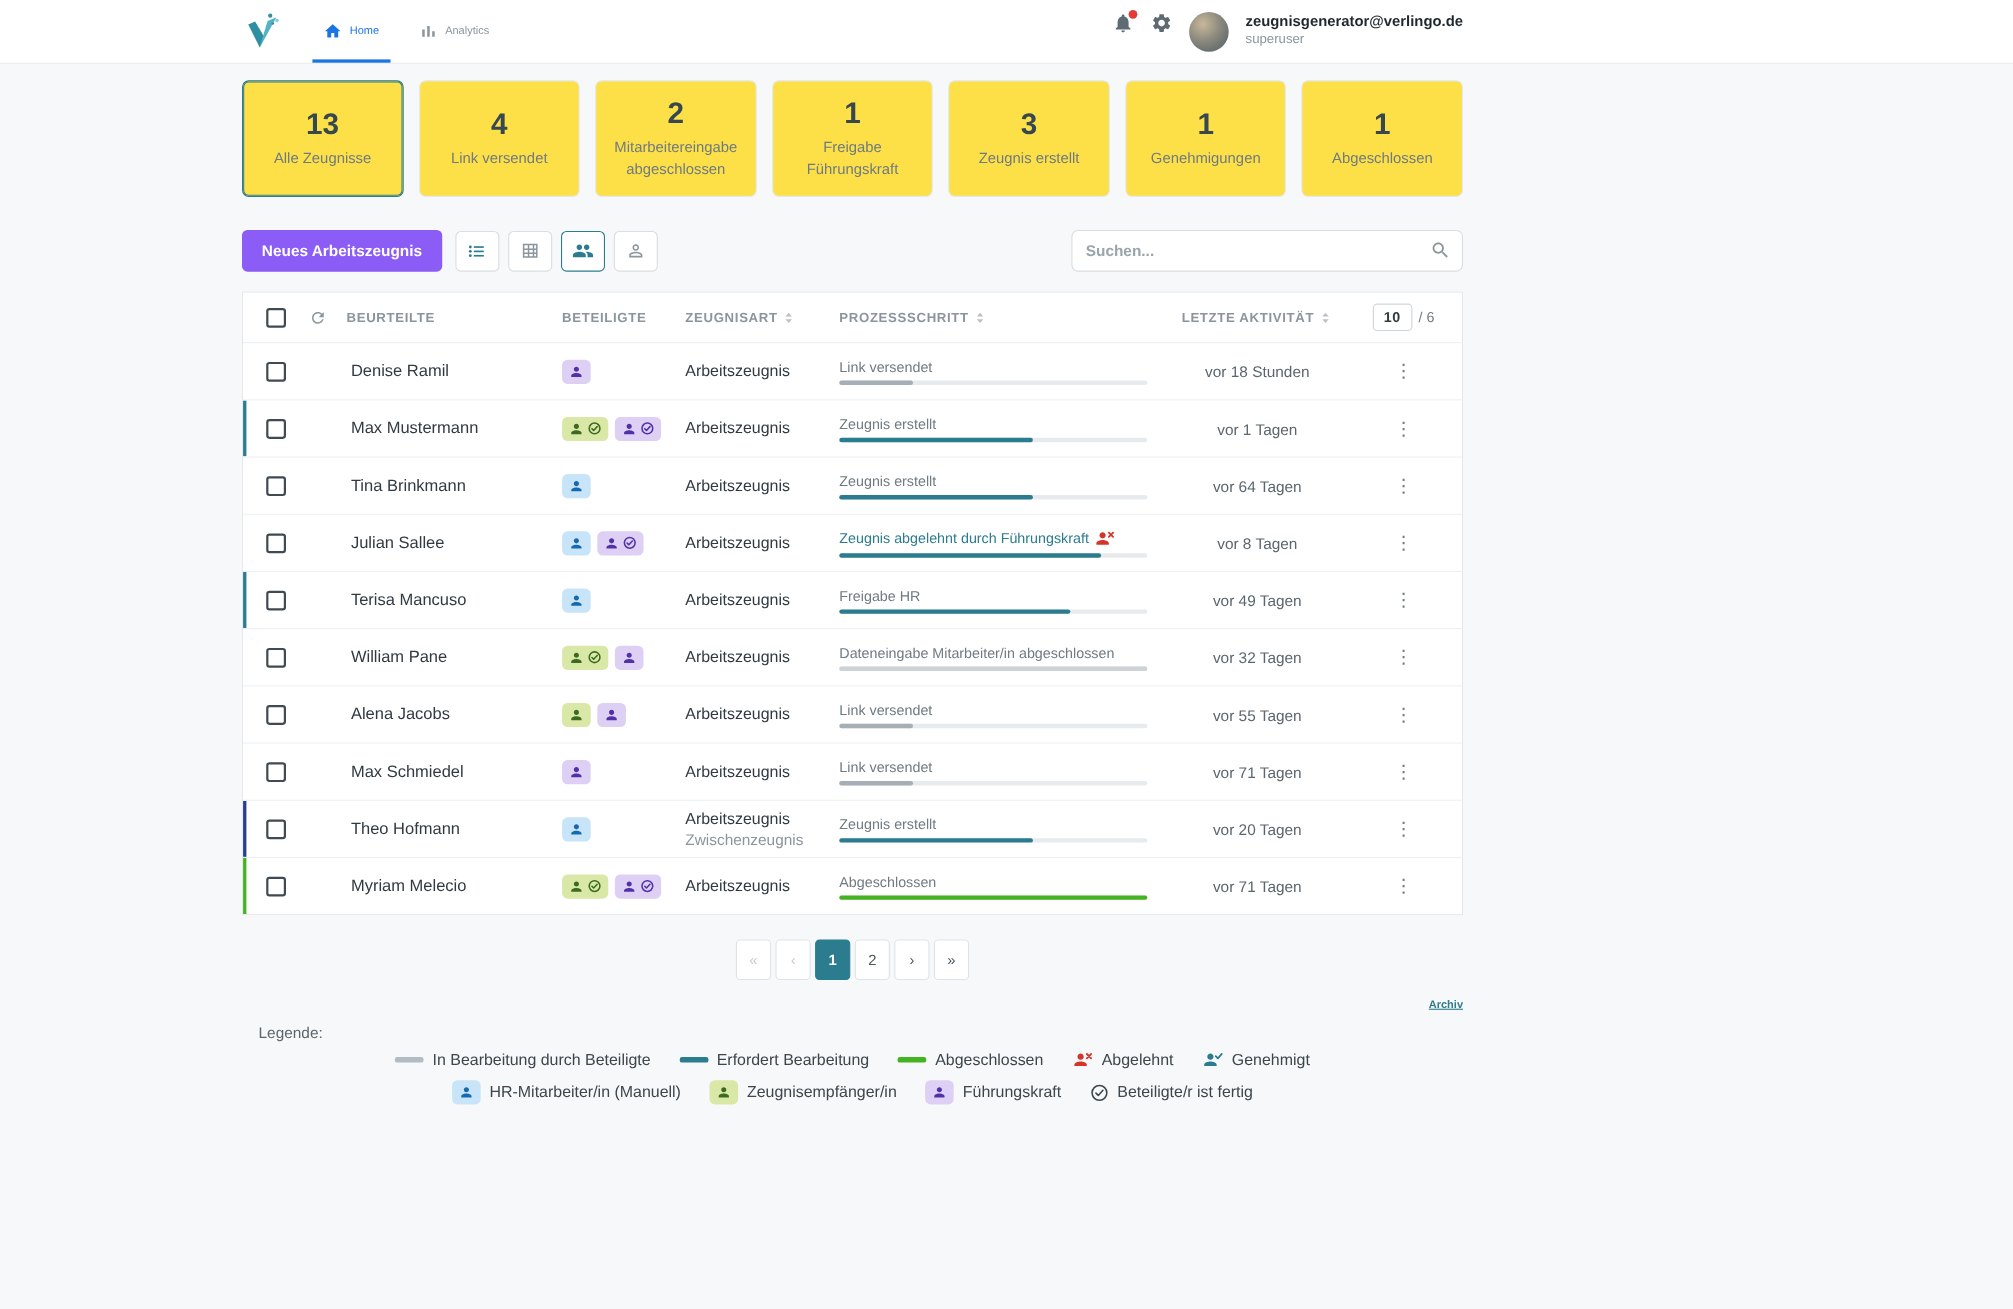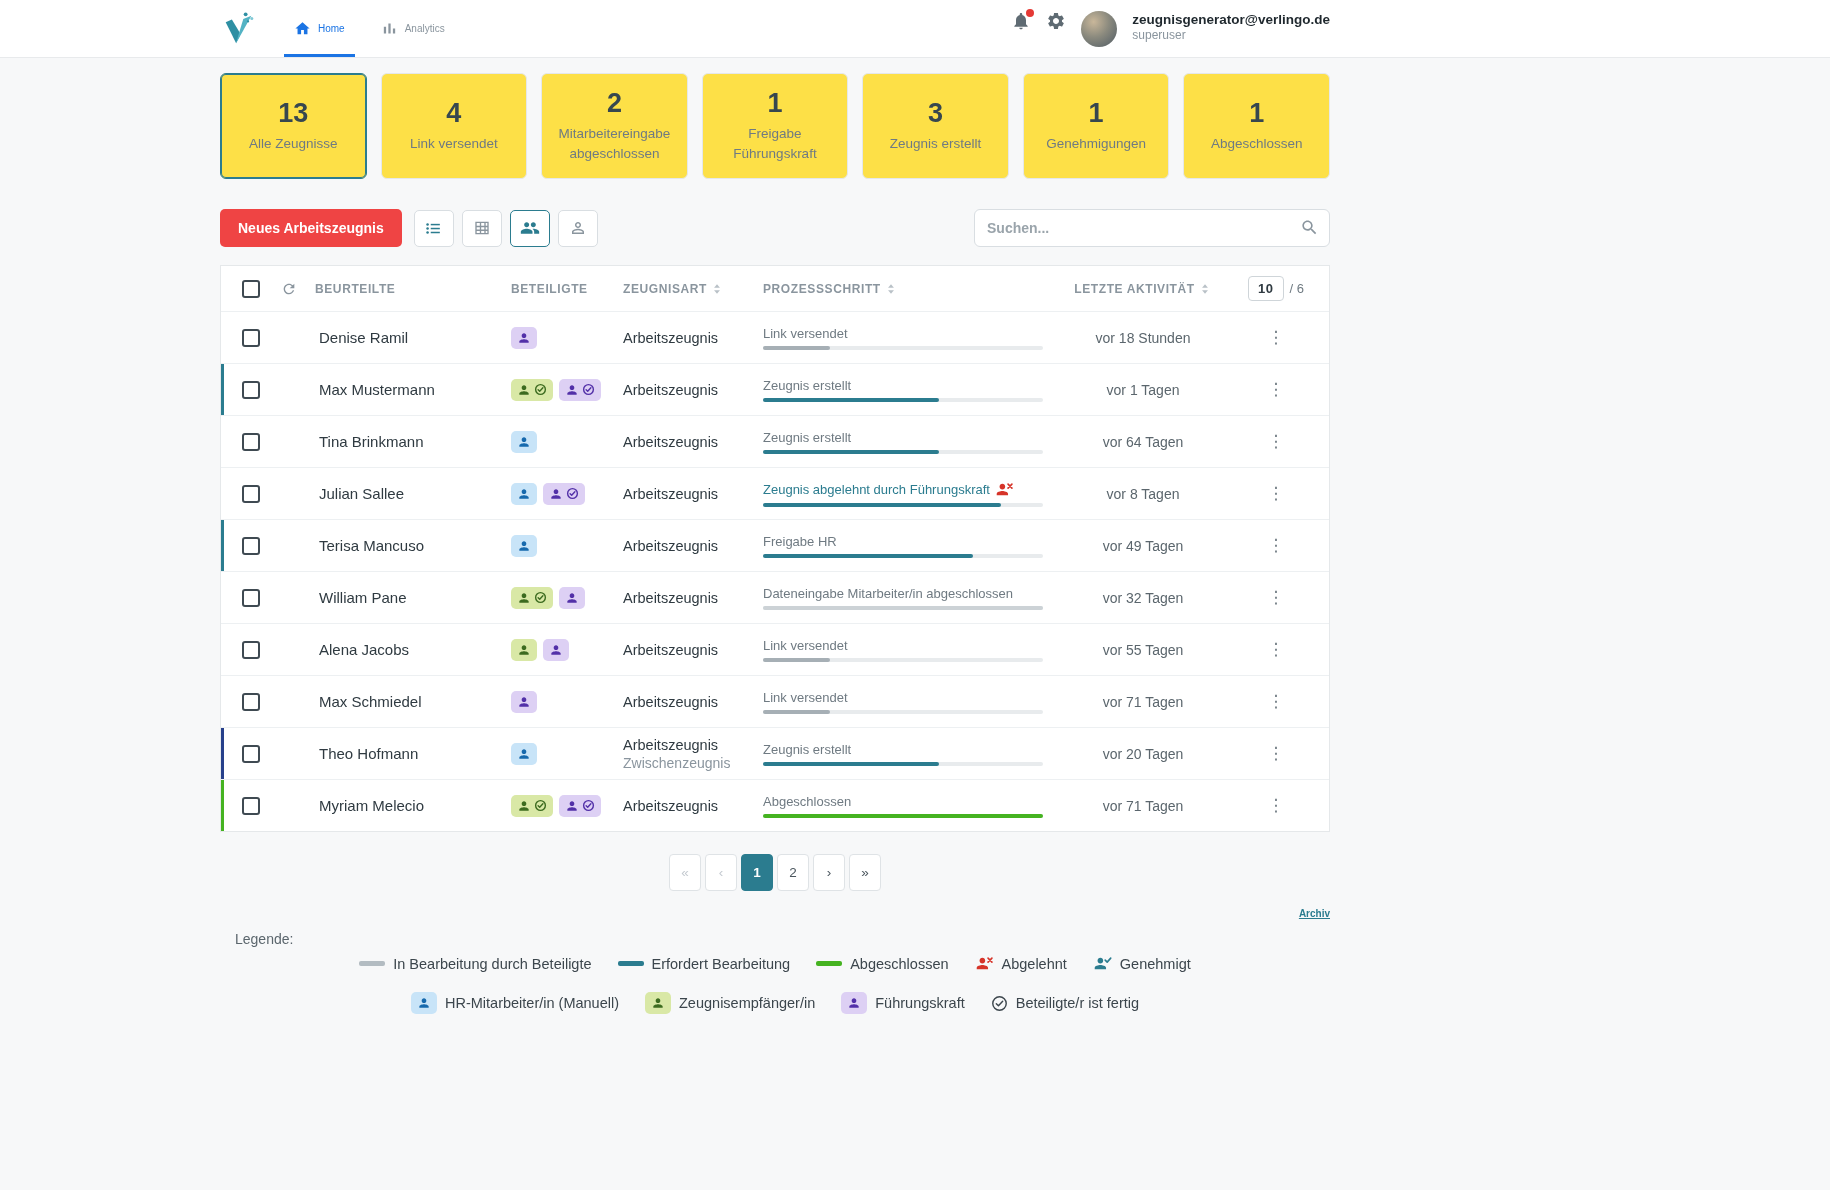--- a/index.html
+++ b/index.html
@@ -26,21 +26,21 @@
   
   .stats { margin-top:15px; display:grid; grid-template-columns:repeat(7,1fr); gap:14px; }
   .stat-card { background:#fde047; border:1px solid #e5e8ea; border-radius:6px; height:106px; display:flex; flex-direction:column;
                align-items:center; justify-content:center; text-align:center; padding:8px 10px; cursor:pointer; }
   .stat-card.active { border-color:#2b7c8f; box-shadow:0 0 0 1px #2b7c8f inset; }
   .stat-value { font-size:27px; font-weight:bold; color:#37474f; }
   .stat-label { margin-top:5px; font-size:13.5px; color:#6f7a82; line-height:1.45; }
 
   
   .toolbar { margin-top:30px; display:flex; align-items:center; }
-  .btn-primary { background:#ef4444; color:#fff; border:none; border-radius:5px; padding:0 18px; height:38px;
+  .btn-primary { background:#8b5cf6; color:#fff; border:none; border-radius:5px; padding:0 18px; height:38px;
                  font-size:14px; font-weight:bold; font-family:inherit; cursor:pointer; }
   .view-toggles { display:flex; gap:8px; margin-left:12px; }
   .toggle-btn { width:40px; height:37px; background:#fff; border:1px solid #d9dee2; border-radius:5px;
                 display:flex; align-items:center; justify-content:center; color:#8a959e; cursor:pointer; }
   .toggle-btn.teal-icon { color:#2b7c8f; }
   .toggle-btn.active { border-color:#2b7c8f; color:#2b7c8f; }
   .search-wrap { margin-left:auto; position:relative; width:356px; }
   .search-input { width:100%; height:38px; border:1px solid #d9dee2; border-radius:6px; padding:0 38px 0 12px;
                   font-size:14px; font-family:inherit; color:#4b565e; background:#fff;font-weight:bold; }
   .search-input::placeholder { color:#9aa4ab; }
@@ -82,21 +82,21 @@
   
   .pagination { margin-top:22px; display:flex; justify-content:center; gap:4px; }
   .page-btn { min-width:32px; height:37px; padding:0 10px; background:#fff; border:1px solid #dfe3e6; border-radius:4px;
               font-size:13.5px; display:flex; align-items:center; justify-content:center; color:#4b565e; cursor:pointer; font-family:inherit; }
   .page-btn.active { background:#2b7c8f; border-color:#2b7c8f; color:#fff; font-weight:bold; }
   .page-btn.muted { color:#c4cad0; }
   .archiv-row { margin-top:12px; text-align:right; }
   .archiv-row a { color:#2b7c8f; font-size:10px;font-weight:bold; }
   .legend { margin-top:10px; padding-bottom:40px; }
   .legend-title { font-size:14px; color:#5b666d; margin-left:15px; }
-  .legend-rows { margin-top:8px; display:flex; flex-direction:column; gap:20px; }
+  .legend-rows { margin-top:8px; display:flex; flex-direction:column; gap:10px; }
   .legend-row { display:flex; gap:26px; align-items:center; justify-content:center; }
   .legend-item { display:flex; align-items:center; gap:8px; font-size:14.5px; color:#3c464d; }
   .bar-swatch { width:26px; height:5px; border-radius:2px; display:inline-block; }
 </style>
 </head>
 <body>
 
 <header class="app-header">
   <div class="container header-inner">
     <div class="logo">

